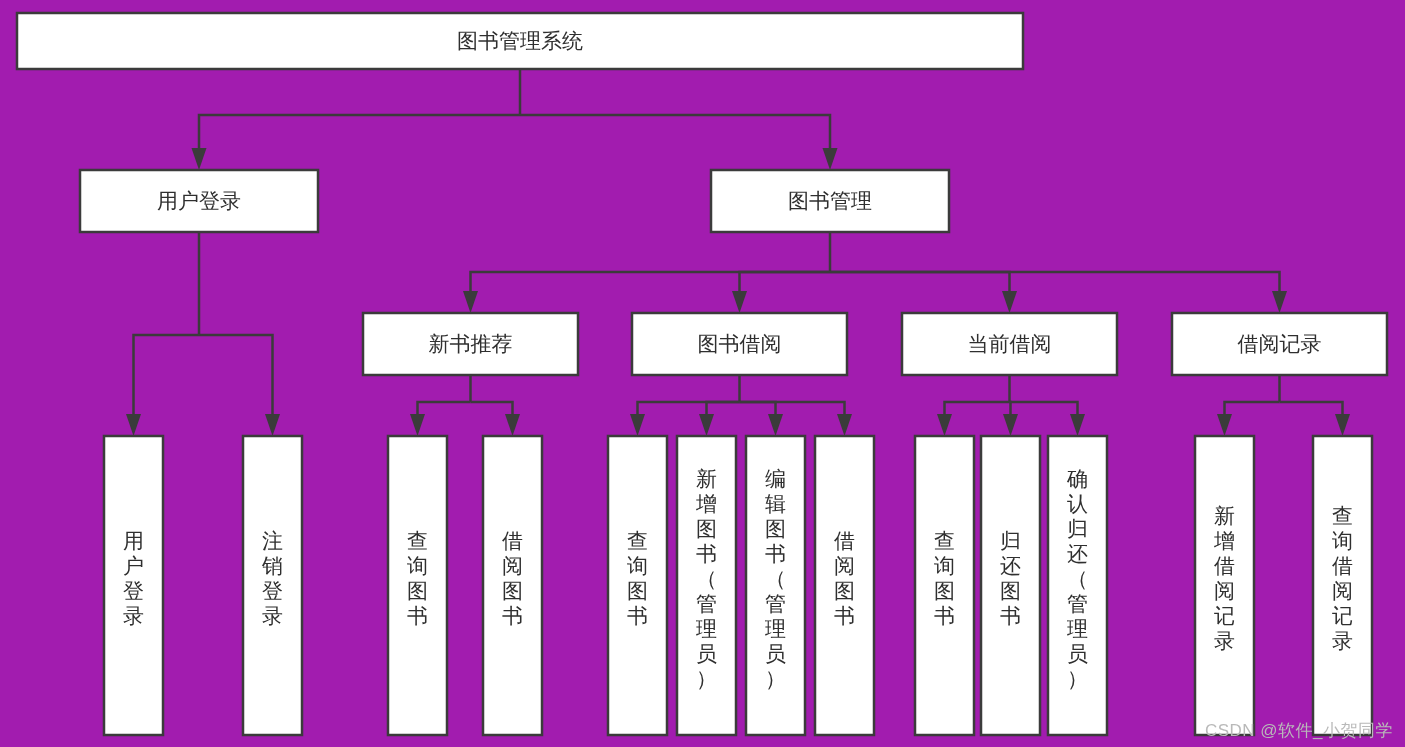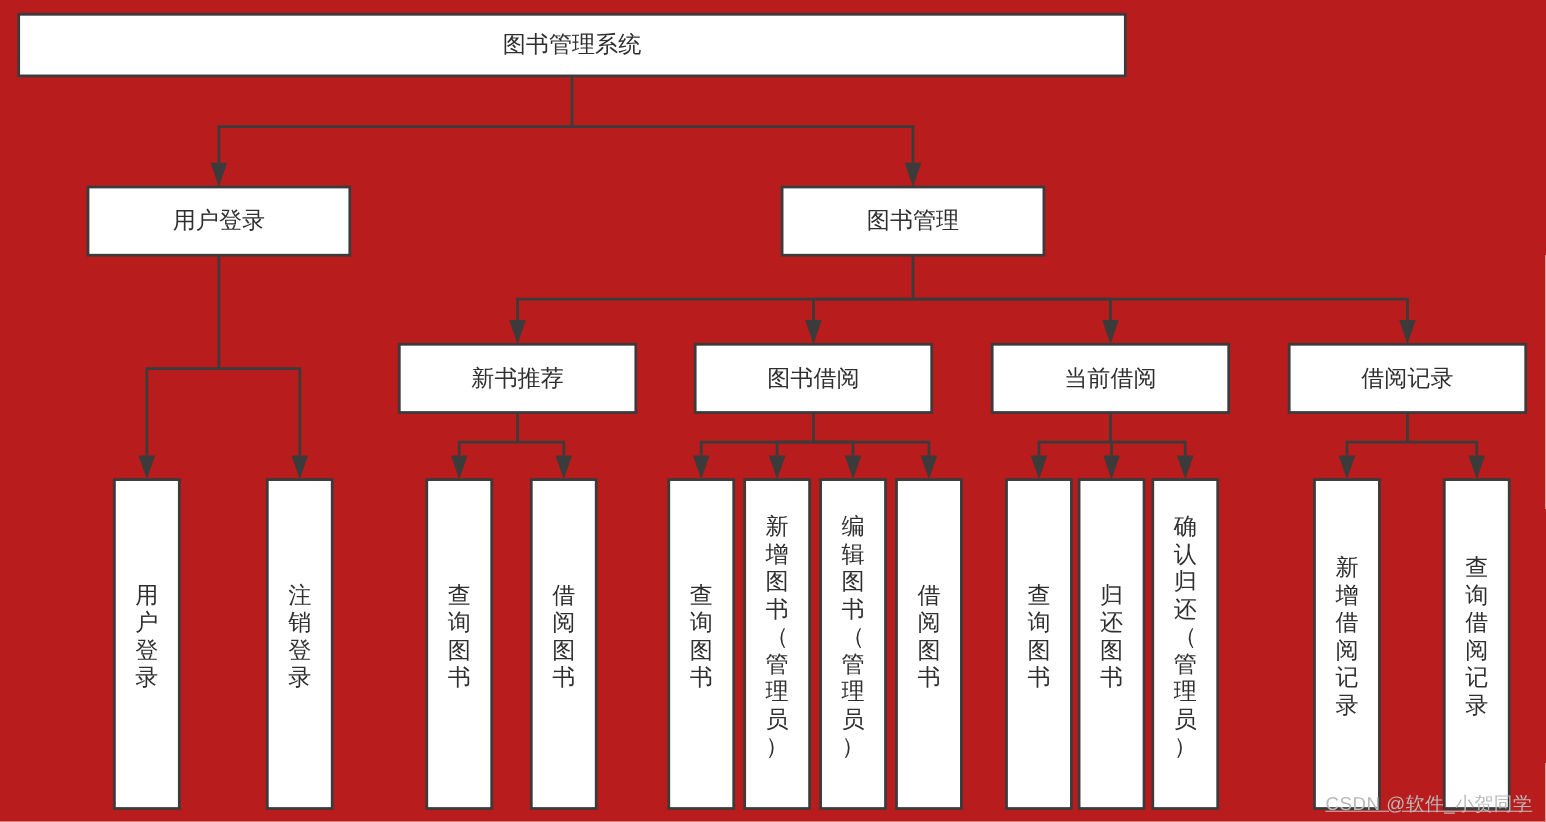--- a/index.html
+++ b/index.html
@@ -7,21 +7,21 @@
     padding: 0;
     background: #ffffff;
   }
   body {
     font-family: "Liberation Sans", "DejaVu Sans", sans-serif;
   }
   #diagram-root {
     position: relative;
     width: 1405px;
     height: 747px;
-    background: #b91c1c;
+    background: #a21caf;
     overflow: hidden;
   }
   svg.diagram-canvas {
     position: absolute;
     left: 0;
     top: 0;
     width: 1405px;
     height: 747px;
     display: block;
   }
@@ -55,21 +55,20 @@
   }
   .watermark-text {
     position: absolute;
     right: 12px;
     bottom: 5px;
     font-family: "Liberation Sans", "DejaVu Sans", sans-serif;
     font-size: 17px;
     color: #b9b9b9;
     white-space: nowrap;
     letter-spacing: 0.5px;
-    text-decoration: underline;
   }
 </style>
 </head>
 <body>
 
 <div id="diagram-root">
   <svg class="diagram-canvas" viewBox="0 0 1405 747">
     <g id="edges-layer">
         <path d="M 520 69 L 520 115" class="connector"></path>
         <g>

